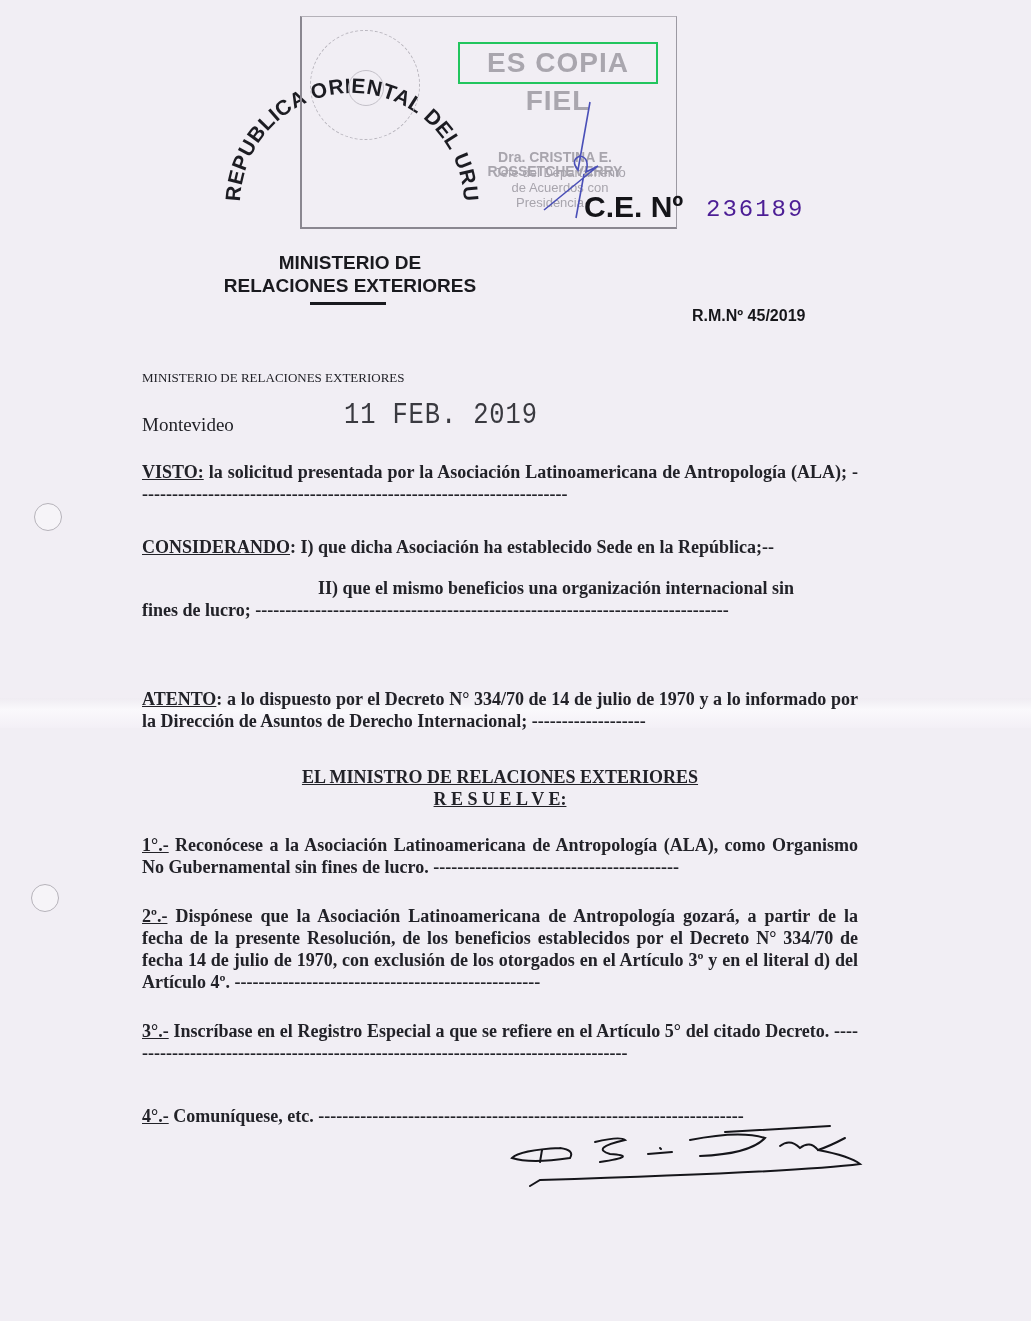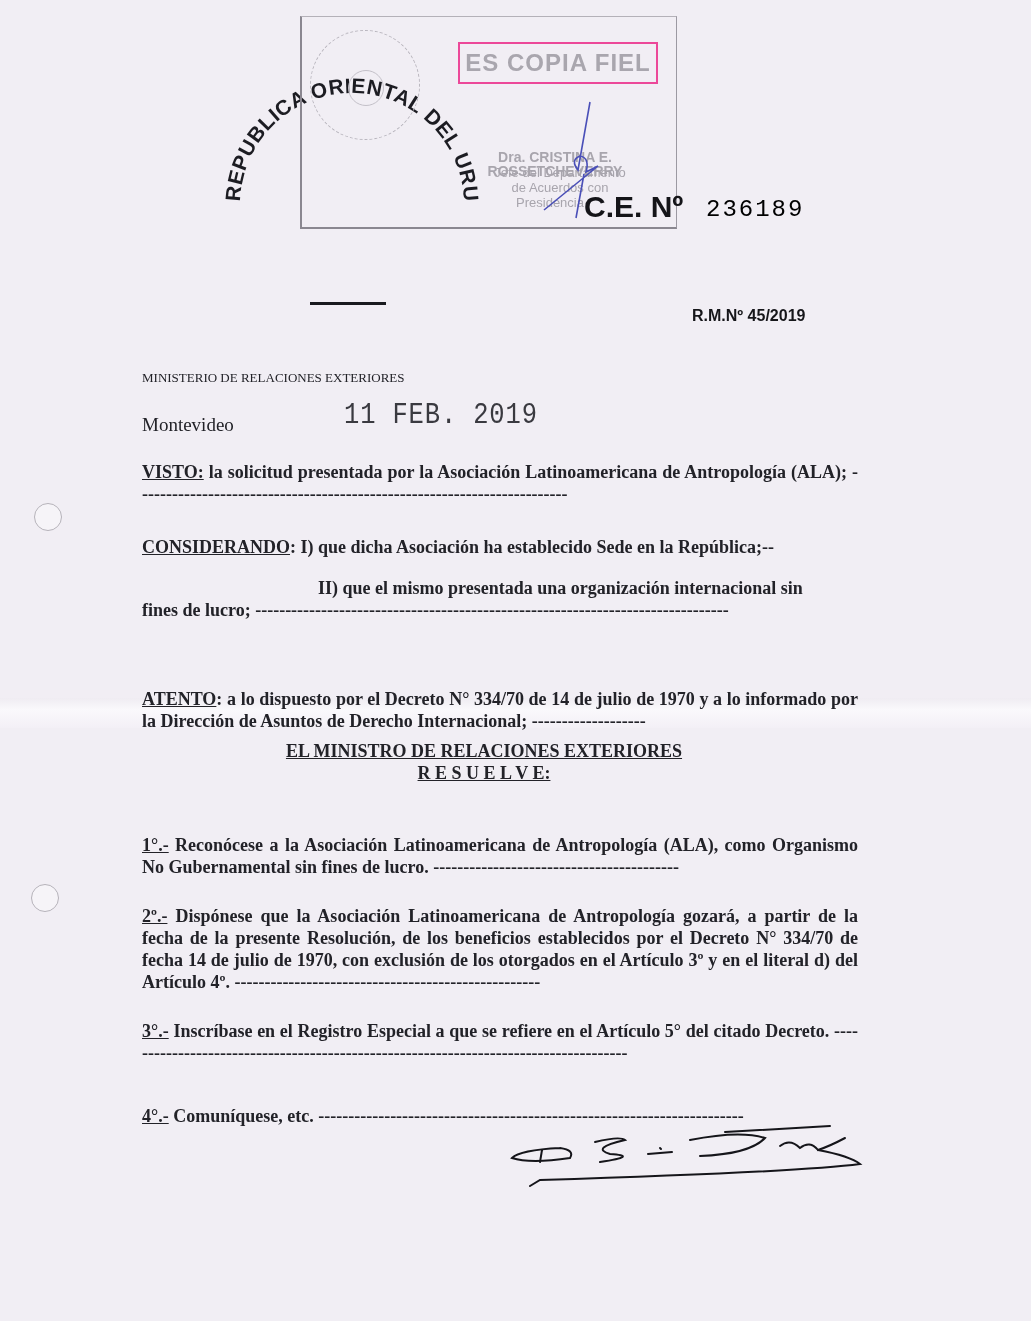--- a/index.html
+++ b/index.html
@@ -10,51 +10,51 @@
     color:#1a1a1f;
   }
   .abs { position:absolute; }
   
   .stamp-box {
     left:300px; top:16px; width:374px; height:210px;
     border-left:2px solid #8a8790; border-top:1px solid #b4b1b8; border-bottom:2px solid #8a8790; border-right:1px solid #9c99a2;
   }
   .copia-box {
     left:458px; top:42px; width:196px; height:38px;
-    border:2px solid #ec4899;
+    border:2px solid #22c55e;
     color:#a9a6ae; font-family:"Liberation Sans", sans-serif; font-weight:bold;
-    font-size:24px; letter-spacing:1px; text-align:center; line-height:38px;
+    font-size:28px; letter-spacing:1px; text-align:center; line-height:38px;
   }
   .seal {
     left:310px; top:30px; width:108px; height:108px; border-radius:50%;
     border:1px dashed #b9b6be;
   }
   .seal-inner {
     left:348px; top:70px; width:34px; height:34px; border-radius:50%;
     border:1px solid #c3c0c8;
   }
   .official-line {
     font-family:"Liberation Sans", sans-serif; color:#a8a5ad; font-size:13px; text-align:center; line-height:14px;
   }
   .ce-label { left:584px; top:190px; font-family:Liberation Sans, sans-serif; font-weight:bold; font-size:30px; color:#141418; }
-  .ce-num { left:706px; top:196px; font-family:"Liberation Mono", monospace; font-size:24px; letter-spacing:2px; color:#000000; }
+  .ce-num { left:706px; top:196px; font-family:"Liberation Mono", monospace; font-size:24px; letter-spacing:2px; color:#4c1d95; }
   .ministry-hdr {
     left:200px; top:251px; width:300px; text-align:center;
     font-family:"Liberation Sans", sans-serif; font-weight:bold; font-size:19px; line-height:23px; color:#1a1a1f;
   }
   .ministry-rule { left:310px; top:302px; width:76px; height:3px; background:#1a1a1f; }
   .rmn { left:692px; top:307px; font-family:"Liberation Sans", sans-serif; font-weight:bold; font-size:16px; color:#16161a; }
   .p { font-size:18px; font-weight:bold; line-height:22px; color:#222228; }
   .p u { text-decoration:underline; }
   .justify { text-align:justify; text-align-last:left; }
   .body-text { left:142px; width:716px; }
   .date-stamp { left:344px; top:398px; font-family:"Liberation Mono", monospace; font-size:30px; color:#3a3a40; letter-spacing:1px; transform:scaleX(0.85); transform-origin:left; }
   .hole { width:26px; height:26px; border-radius:50%; border:1px solid #b6b3ba; background:#f6f4f8; }
   .fold { left:0; top:698px; width:1031px; height:30px; background:linear-gradient(#efecf2, #faf9fc 40%, #f3f0f6); }
-  .center-head { left:126px; width:716px; text-align:center; }
+  .center-head { left:142px; width:716px; text-align:center;margin-top:26px; }
   .center-head span { text-decoration:underline; }
   .sig { left:500px; top:1120px; width:380px; height:70px; }
 </style>
 </head>
 <body>
 
 <svg class="abs" style="left:215px;top:30px;" width="270" height="190" viewBox="0 0 270 190">
   <defs>
     <path id="arcPath" d="M 25 175 A 112 112 0 0 1 249 175"></path>
   </defs>
@@ -73,20 +73,22 @@
 <div class="abs official-line" style="left:460px;top:196px;width:180px;">Presidencia</div>
 
 <svg class="abs" style="left:540px;top:100px;" width="80" height="120" viewBox="0 0 80 120">
   <path d="M50 2 L38 70 Q30 60 40 56 Q50 58 46 72 L58 66 L4 110 M44 74 L36 118" fill="none" stroke="#4a4fb8" stroke-width="1.6"></path>
 </svg>
 
 <div class="abs ce-label">C.E. Nº</div>
 <div class="abs ce-num">236189</div>
 
 <div class="abs ministry-hdr">
+  <div>MINISTERIO DE</div>
+  <div>RELACIONES EXTERIORES</div>
 </div>
 <div class="abs ministry-rule"></div>
 
 <div class="abs rmn">R.M.Nº 45/2019</div>
 
 <div class="abs p" style="left:142px;top:367px;font-weight:normal;font-size:13px;">MINISTERIO DE RELACIONES EXTERIORES</div>
 <div class="abs p" style="left:142px;top:414px;font-weight:normal;font-size:19px;">Montevideo</div>
 <div class="abs date-stamp">11 FEB. 2019</div>
 
 <div class="abs hole" style="left:34px;top:503px;"></div>
@@ -94,21 +96,21 @@
 
 <div class="abs fold"></div>
 
 <div class="abs p body-text justify" style="top:461px;">
   <u>VISTO:</u><span> la solicitud presentada por la Asociación Latinoamericana de Antropología (ALA); ------------------------------------------------------------------------</span>
 </div>
 
 <div class="abs p body-text" style="top:536px;white-space:nowrap;">
   <u>CONSIDERANDO</u><span>: I) que dicha Asociación  ha establecido Sede en la República;--</span>
 </div>
-<div class="abs p" style="left:318px;top:577px;white-space:nowrap;">II) que el mismo presentada una organización internacional sin</div>
+<div class="abs p" style="left:318px;top:577px;white-space:nowrap;">II) que el mismo beneficios una organización internacional sin</div>
 <div class="abs p" style="left:142px;top:599px;white-space:nowrap;width:716px;overflow:hidden;">fines de lucro; -------------------------------------------------------------------------------</div>
 
 <div class="abs p body-text justify" style="top:648px;margin-top:40px;">
   <u>ATENTO</u><span>: a lo dispuesto por el Decreto N° 334/70 de 14 de julio de 1970 y a lo informado por la Dirección  de Asuntos de Derecho Internacional; -------------------</span>
 </div>
 
 <div class="abs p center-head" style="top:740px;">
   <span>EL MINISTRO DE RELACIONES EXTERIORES</span>
 </div>
 <div class="abs p center-head" style="top:762px;">

